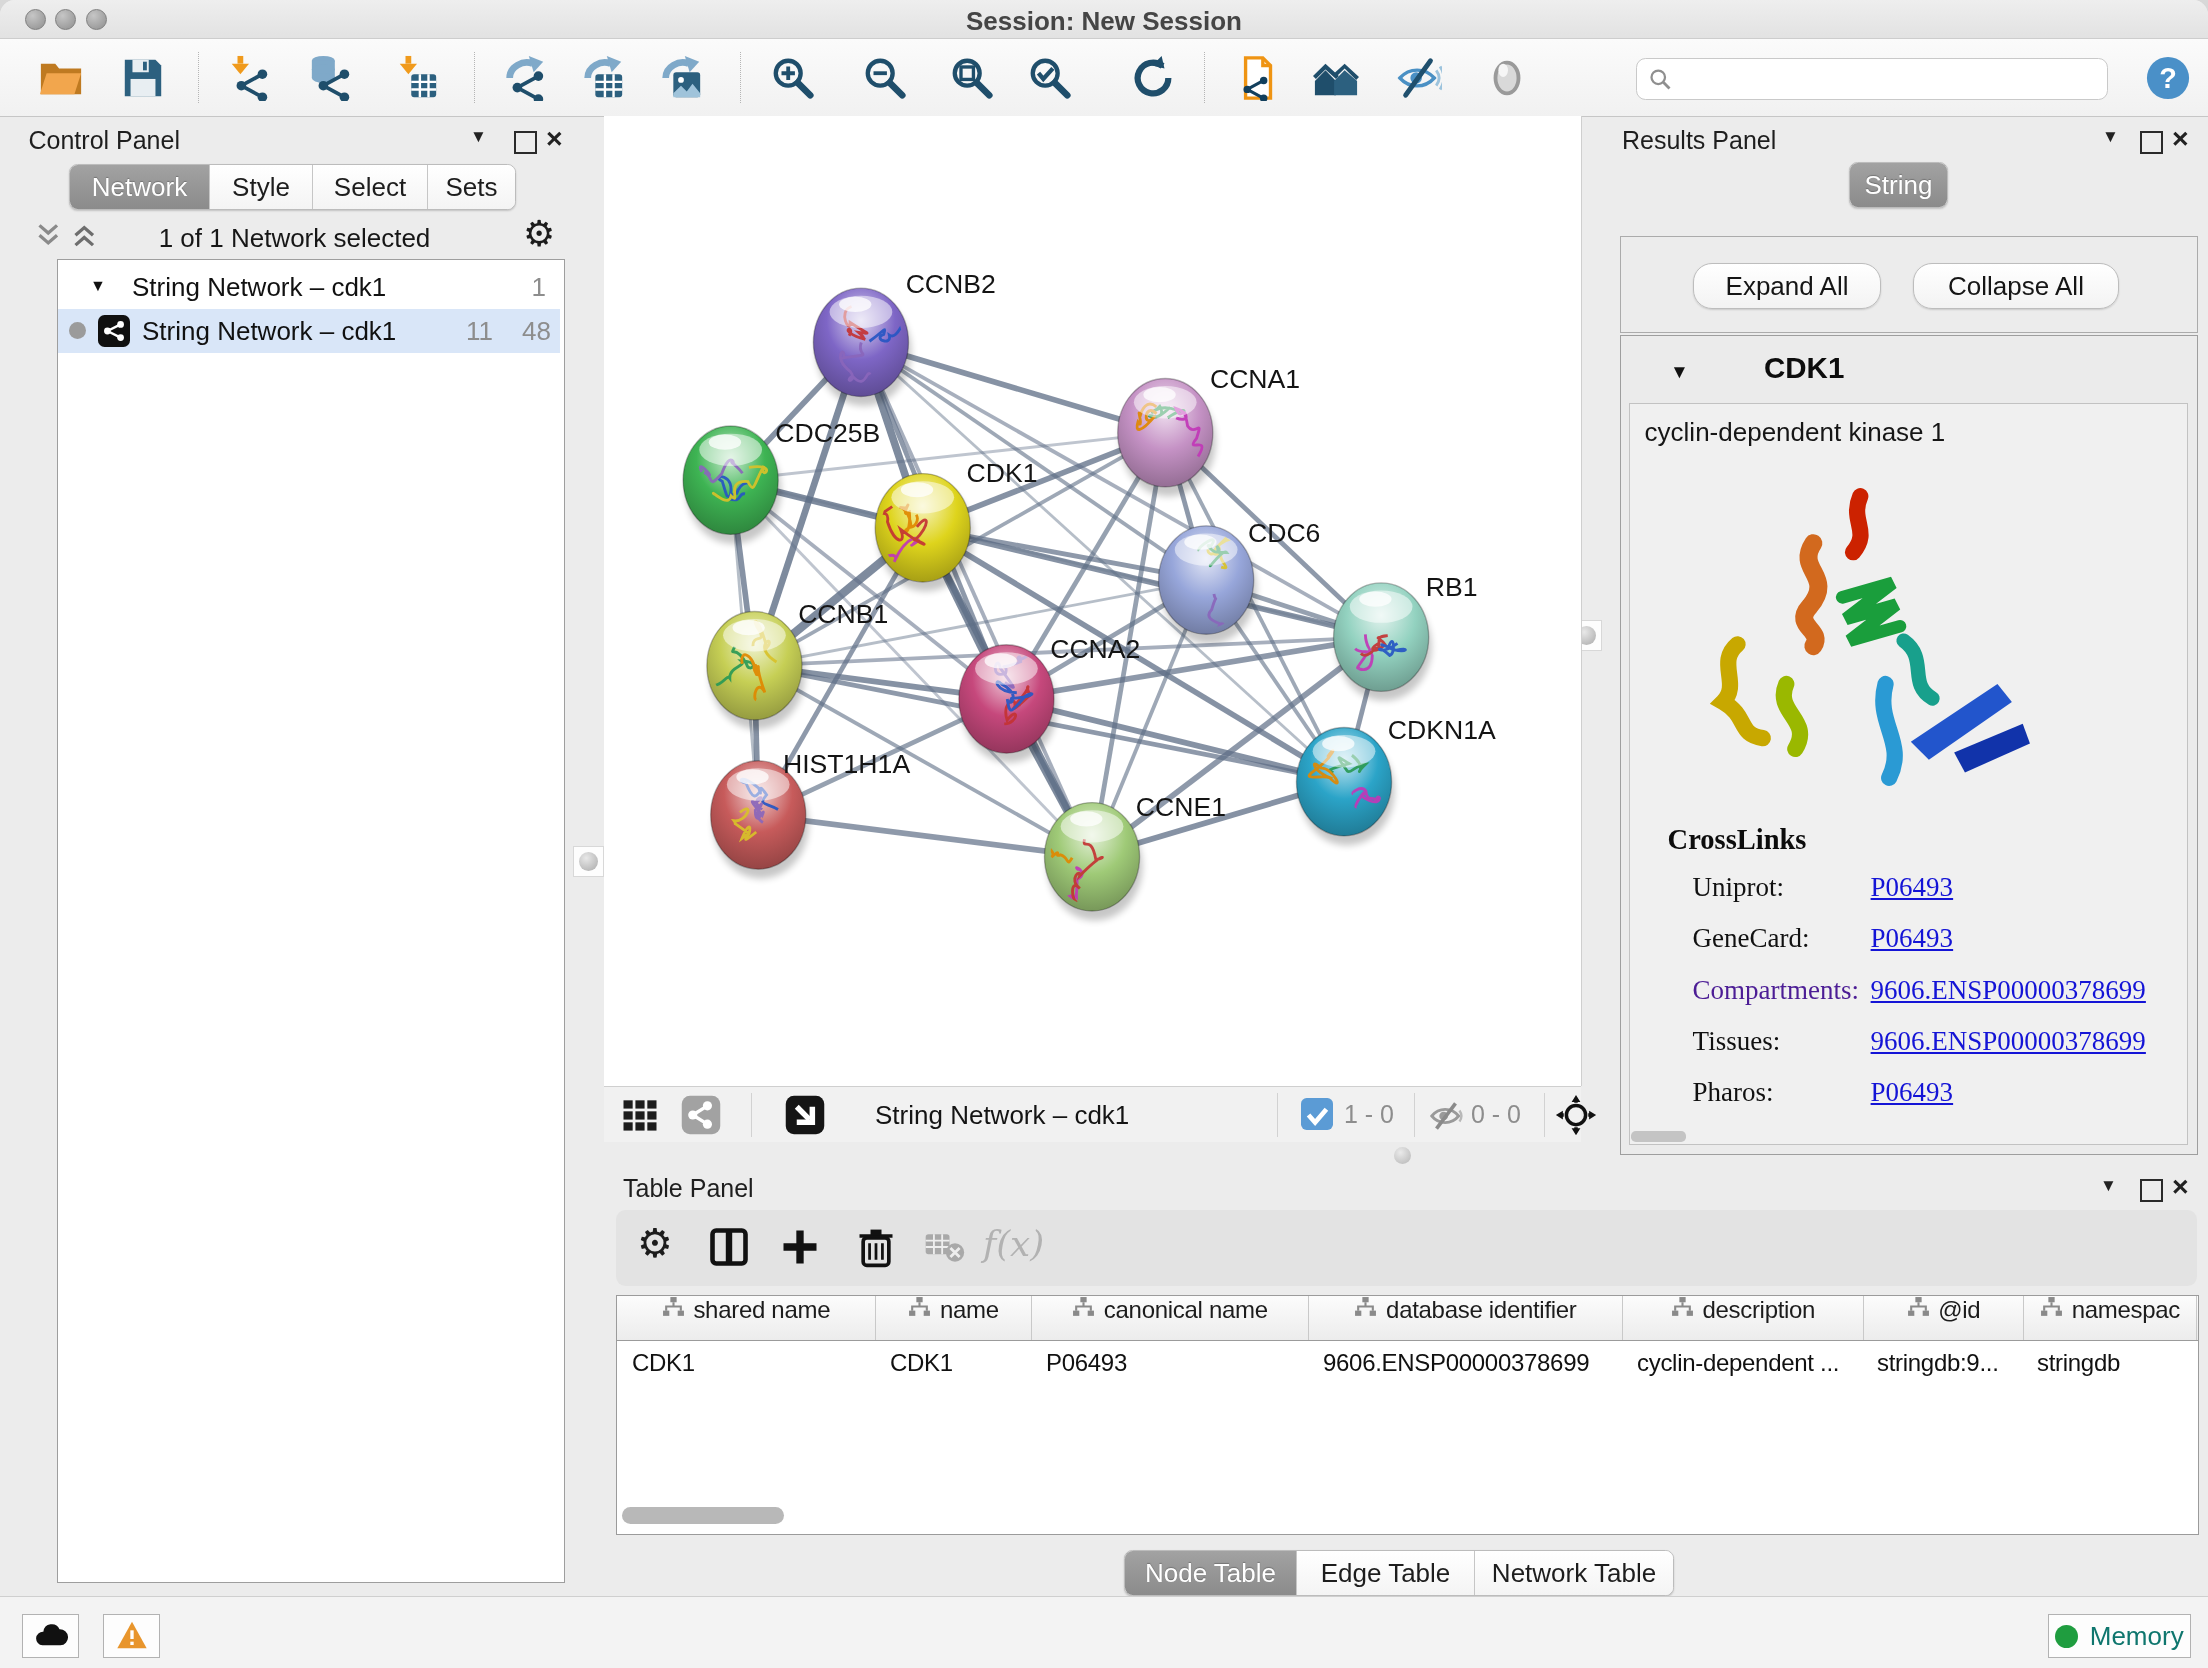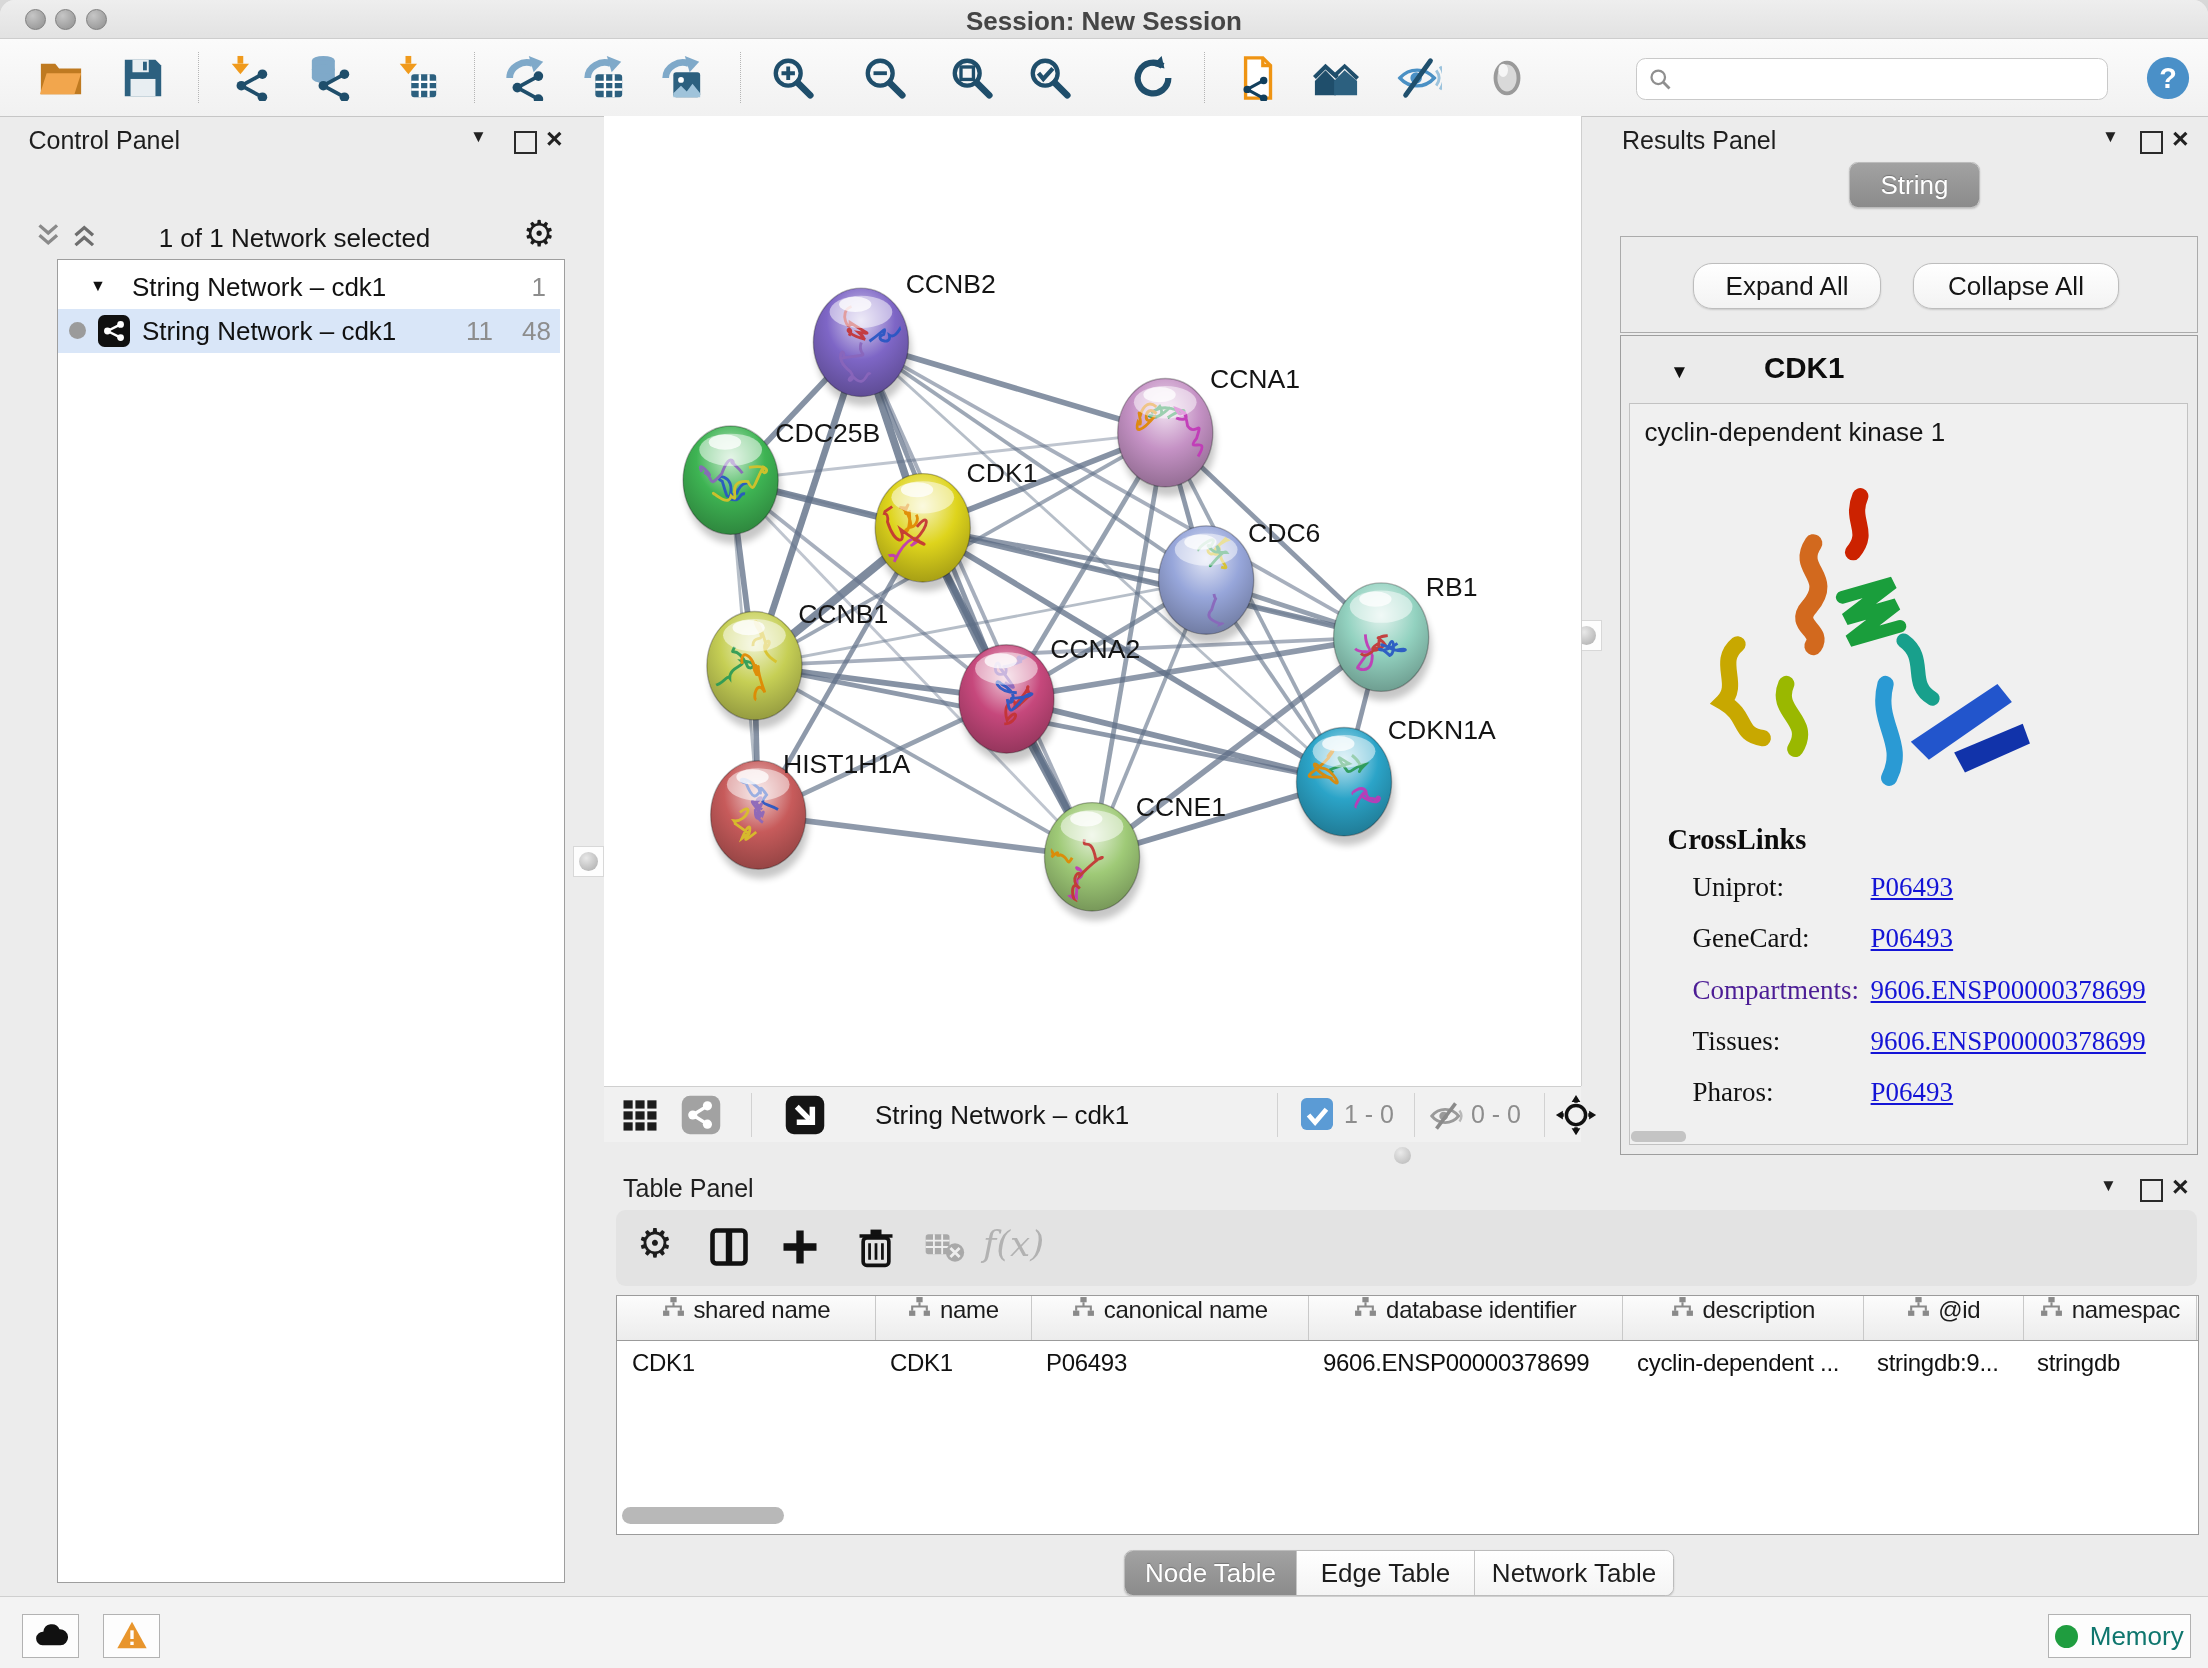--- a/index.html
+++ b/index.html
@@ -222,20 +222,26 @@
       </span>
       <input placeholder="" style="">
     </div>
   </div>
 
   <div class="a phead" style="left:28.5px;top:126px">Control Panel</div>
   <span class="a pctl" style="left:470px;top:127px;font-size:17px">▼</span>
   <span class="a sq" style="left:514px;top:131px"></span>
   <span class="a pctl" style="left:546px;top:122px;font-size:28.5px;font-weight:bold">×</span>
 
+  <div class="a seg" style="left:69px;top:164px">
+    <div class="s on" style="width:139px">Network</div>
+    <div class="s" style="width:102px">Style</div>
+    <div class="s" style="width:114px">Select</div>
+    <div class="s" style="width:87px">Sets</div>
+  </div>
 
   <span class="a" style="left:34px;top:221px">
     <svg width="28.5" height="28.5" viewBox="0 0 26 26">
         <path d="M5 4l8 7 8-7M5 13l8 7 8-7" stroke="#8a8a8a" stroke-width="3" fill="none"></path>
       </svg></span>
   <span class="a" style="left:70px;top:221px">
     <svg width="28.5" height="28.5" viewBox="0 0 26 26">
         <path d="M5 22l8-7 8 7M5 13l8-7 8 7" stroke="#6e6e6e" stroke-width="3" fill="none"></path>
       </svg></span>
   <div class="a" style="left:114px;top:223px;width:361px;text-align:center;font-size:26px;color:#161616">1 of 1 Network selected</div>
@@ -610,21 +616,21 @@
           <path d="M24 1l5 8h-10zM24 47l5-8h-10zM1 24l8-5v10zM47 24l-8-5v10z" fill="#111"></path>
         </svg></span>
   </div>
 
   <div class="a phead" style="left:1622px;top:126px">Results Panel</div>
   <span class="a pctl" style="left:2102px;top:127px;font-size:17px">▼</span>
   <span class="a sq" style="left:2140px;top:131px"></span>
   <span class="a pctl" style="left:2172px;top:122px;font-size:28.5px;font-weight:bold">×</span>
 
   <div class="a seg" style="left:1849px;top:162px">
-    <div class="s on" style="width:129px">String</div>
+    <div class="s on" style="width:97px">String</div>
   </div>
 
   <div class="a" style="left:1620px;top:236px;width:576px;height:95px;border:1px solid #ababab;background:#ececec">
     <div class="rbtn a" style="left:72px;top:26px;width:186px">Expand All</div>
     <div class="rbtn a" style="left:292px;top:26px;width:204px">Collapse All</div>
   </div>
 
   <div class="a" style="left:1620px;top:335px;width:576px;height:818px;border:1.9px solid #9e9e9e;background:#ebebeb">
     <span class="a" style="left:49px;top:25px;font-size:19px;color:#111">▼</span>
     <span class="a" style="left:143px;top:15px;font-size:29.5px;font-weight:bold;color:#0d0d0d">CDK1</span>

